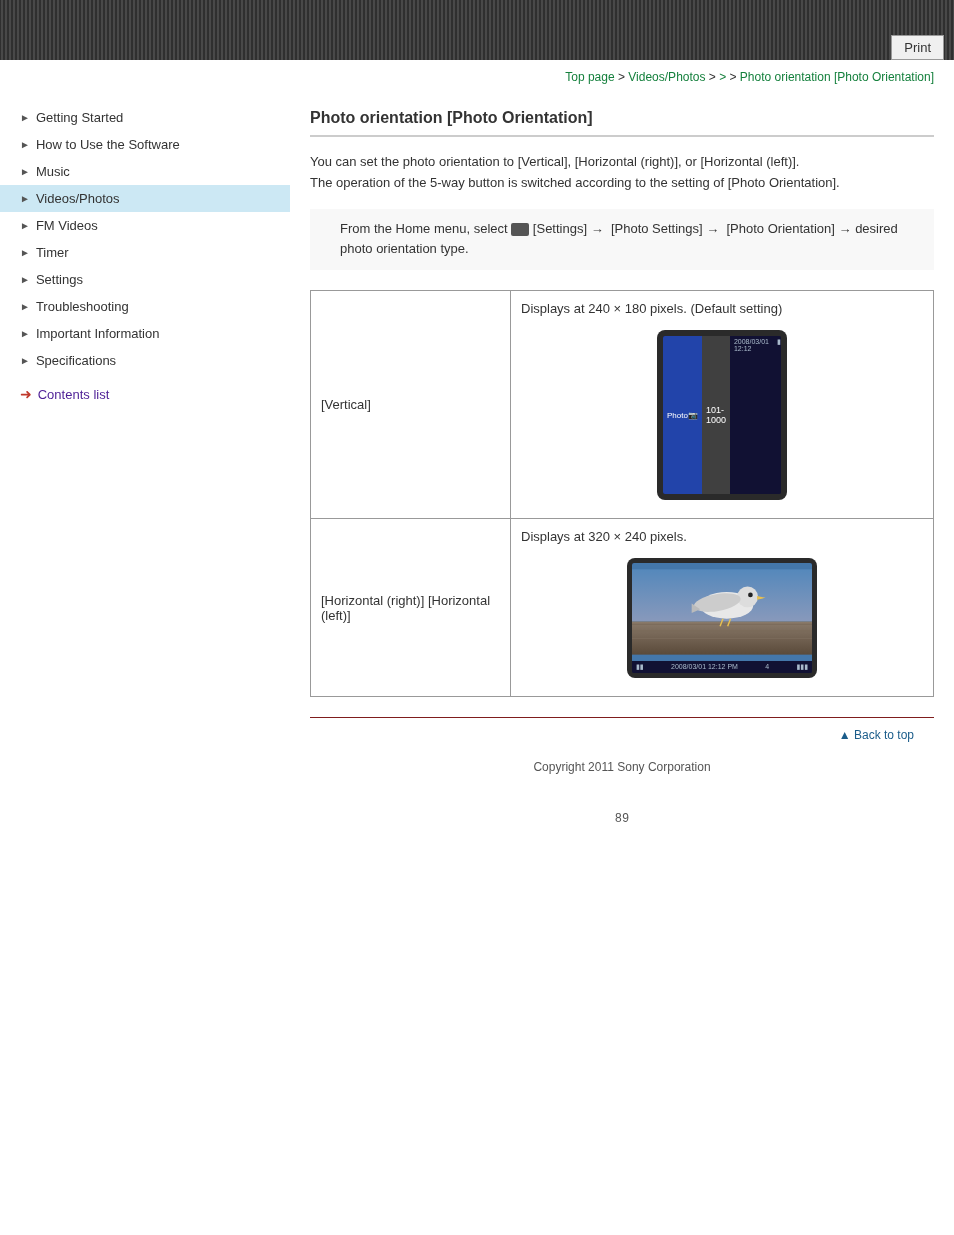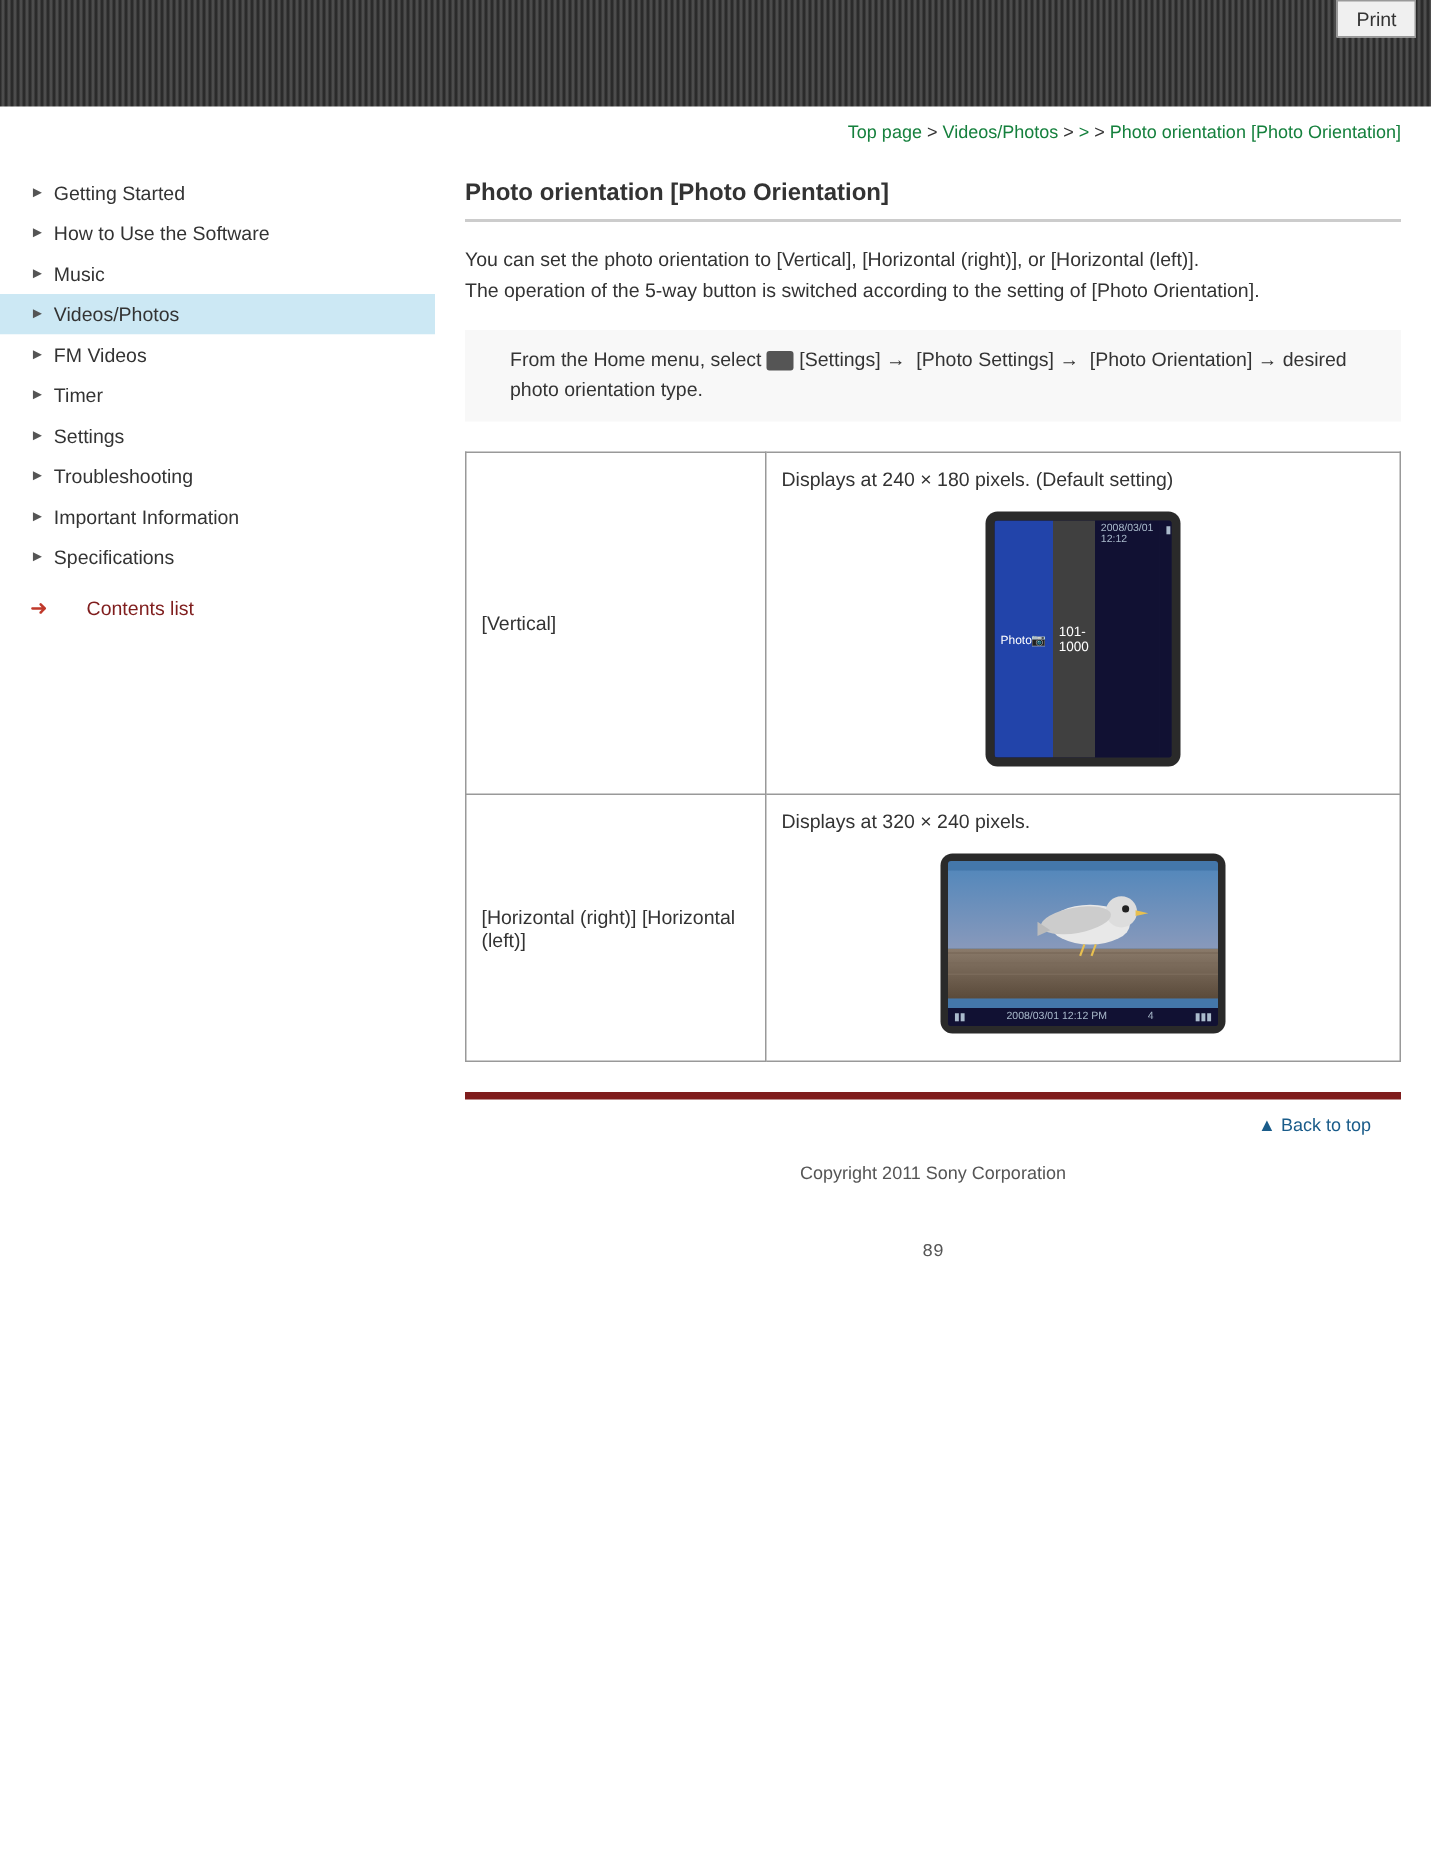--- a/index.html
+++ b/index.html
@@ -1,24 +1,24 @@
 <!DOCTYPE html>
 <html><head>
   <meta charset="utf-8">
   <style>
     * { box-sizing: border-box; margin: 0; padding: 0; }
     body { font-family: Arial, Helvetica, sans-serif; font-size: 13px; background: #fff; color: #333; width: 954px; min-height: 1235px; }
 
     
     .header-bar {
       background: repeating-linear-gradient(90deg, #222 0px, #555 2px, #222 4px);
-      height: 71px;
-      position: relative;
-      display: flex;
-      align-items: flex-start;
+      height: 60px;
+      position: relative;
+      display: flex;
+      align-items: flex-end;
       justify-content: flex-end;
       padding-right: 10px;
     }
     .print-button {
       background: #f0f0f0;
       border: 1px solid #999;
       padding: 4px 12px;
       font-size: 13px;
       cursor: pointer;
       color: #333;
@@ -74,24 +74,23 @@
       align-items: center;
       padding: 12px 10px 6px 20px;
       cursor: pointer;
     }
     .contents-link span.arrow-right {
       color: #c0392b;
       margin-right: 6px;
       font-size: 14px;
     }
     .contents-link a {
-      color: #7f1d1d;
+      color: #4c1d95;
       text-decoration: none;
       font-size: 13px;
-      margin-left: 20px;
     }
 
     
     .content-area {
       flex: 1;
       padding: 10px 20px 20px 20px;
     }
 
     
     .page-section-title {
@@ -240,21 +239,21 @@
       background: #111133;
       padding: 2px 4px;
       font-size: 7px;
       color: #aabbcc;
       display: flex;
       justify-content: space-between;
     }
 
     
     .footer-area {
-      border-top: 5px solid #7f1d1d;
+      border-top: 1px solid #7f1d1d;
       padding: 10px 20px;
       display: flex;
       justify-content: flex-end;
       align-items: center;
     }
     .back-to-top {
       color: #1a5c8a;
       text-decoration: none;
       font-size: 12px;
       cursor: pointer;

